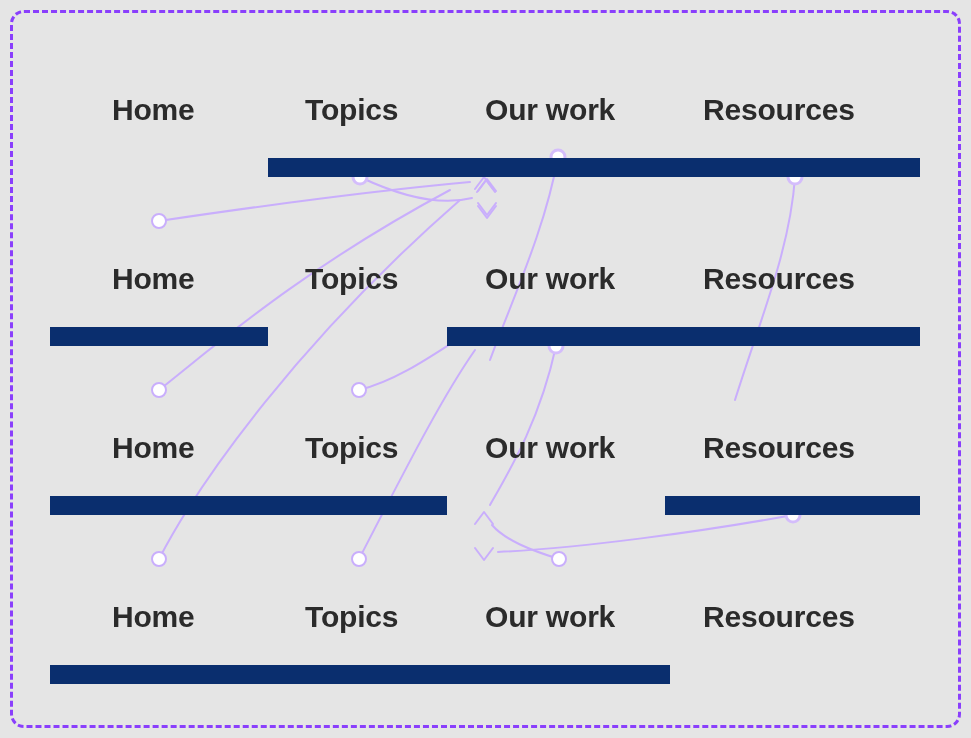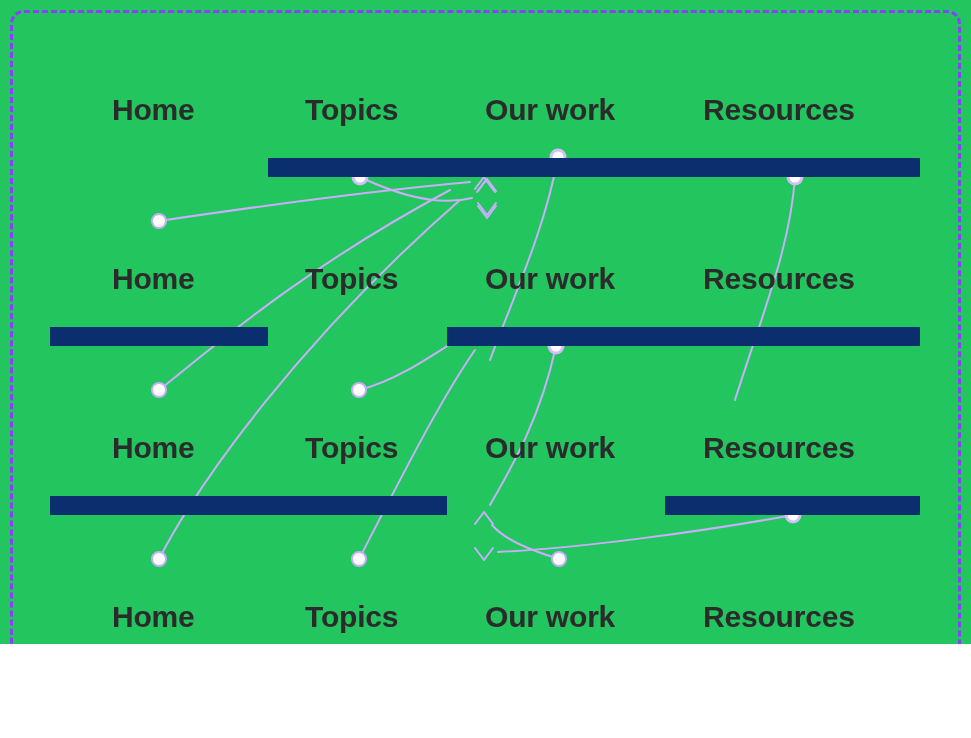--- a/index.html
+++ b/index.html
@@ -58,21 +58,21 @@
     left: 0;
     top: 0;
     width: 971px;
     height: 738px;
     pointer-events: none;
   }
 </style>
 </head>
 <body>
 
-<div id="canvas" style="width: 971px; height: 644px; background: #22c55e;">
+<div id="canvas" style="width: 971px; height: 738px; background: #e5e5e5;">
 
   <svg id="connectors" viewBox="0 0 971 738" xmlns="http://www.w3.org/2000/svg">
       <path d="M159,221 C 260,206 360,192 470,182" fill="none" stroke="#c9aefc" stroke-width="2" stroke-linecap="round"></path>
       <path d="M478,191 L487,179 L496,191" fill="none" stroke="#c9aefc" stroke-width="2" stroke-linecap="round" stroke-linejoin="round"></path>
       <path d="M360,177 C 400,196 440,206 472,198" fill="none" stroke="#c9aefc" stroke-width="2" stroke-linecap="round"></path>
       <path d="M478,206 L487,218 L496,206" fill="none" stroke="#c9aefc" stroke-width="2" stroke-linecap="round" stroke-linejoin="round"></path>
       <path d="M558,157 C 545,230 512,300 490,360" fill="none" stroke="#c9aefc" stroke-width="2" stroke-linecap="round"></path>
       <path d="M795,177 C 790,250 760,320 735,400" fill="none" stroke="#c9aefc" stroke-width="2" stroke-linecap="round"></path>
       <path d="M159,390 C 210,350 300,270 450,190" fill="none" stroke="#c9aefc" stroke-width="2" stroke-linecap="round"></path>
       <path d="M475,189 L484,177 L493,189" fill="none" stroke="#c9aefc" stroke-width="2" stroke-linecap="round" stroke-linejoin="round"></path>

